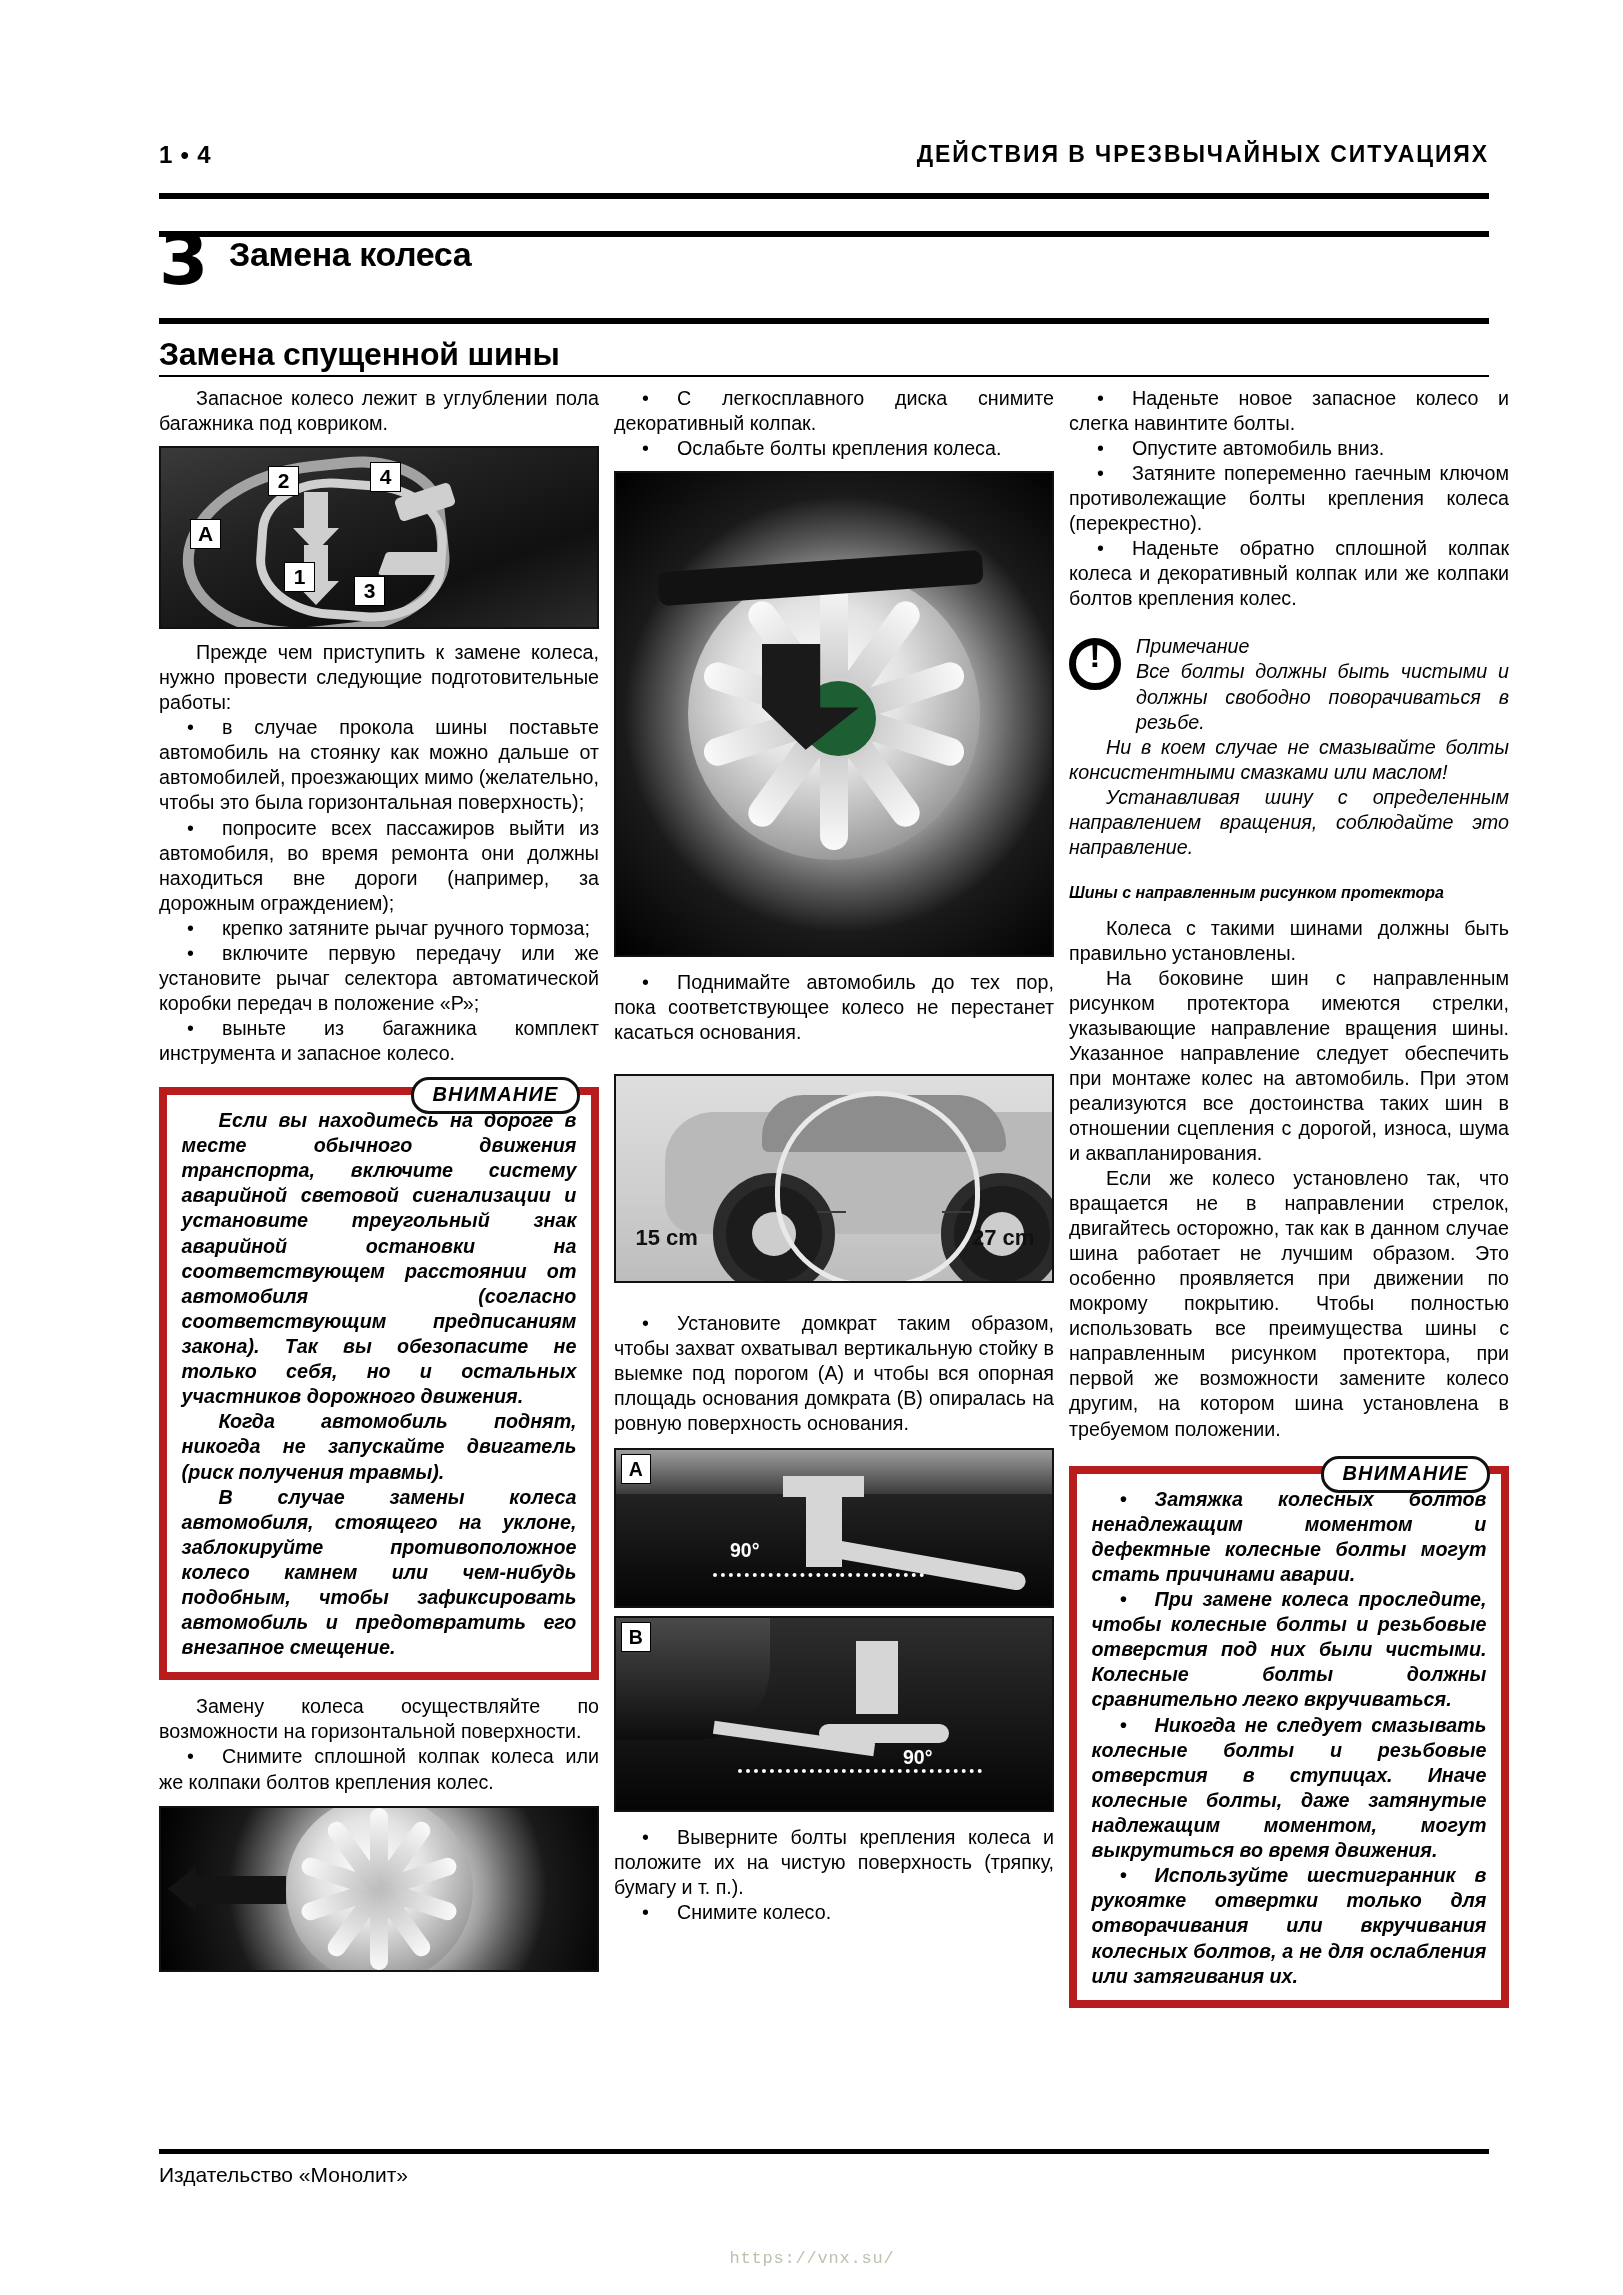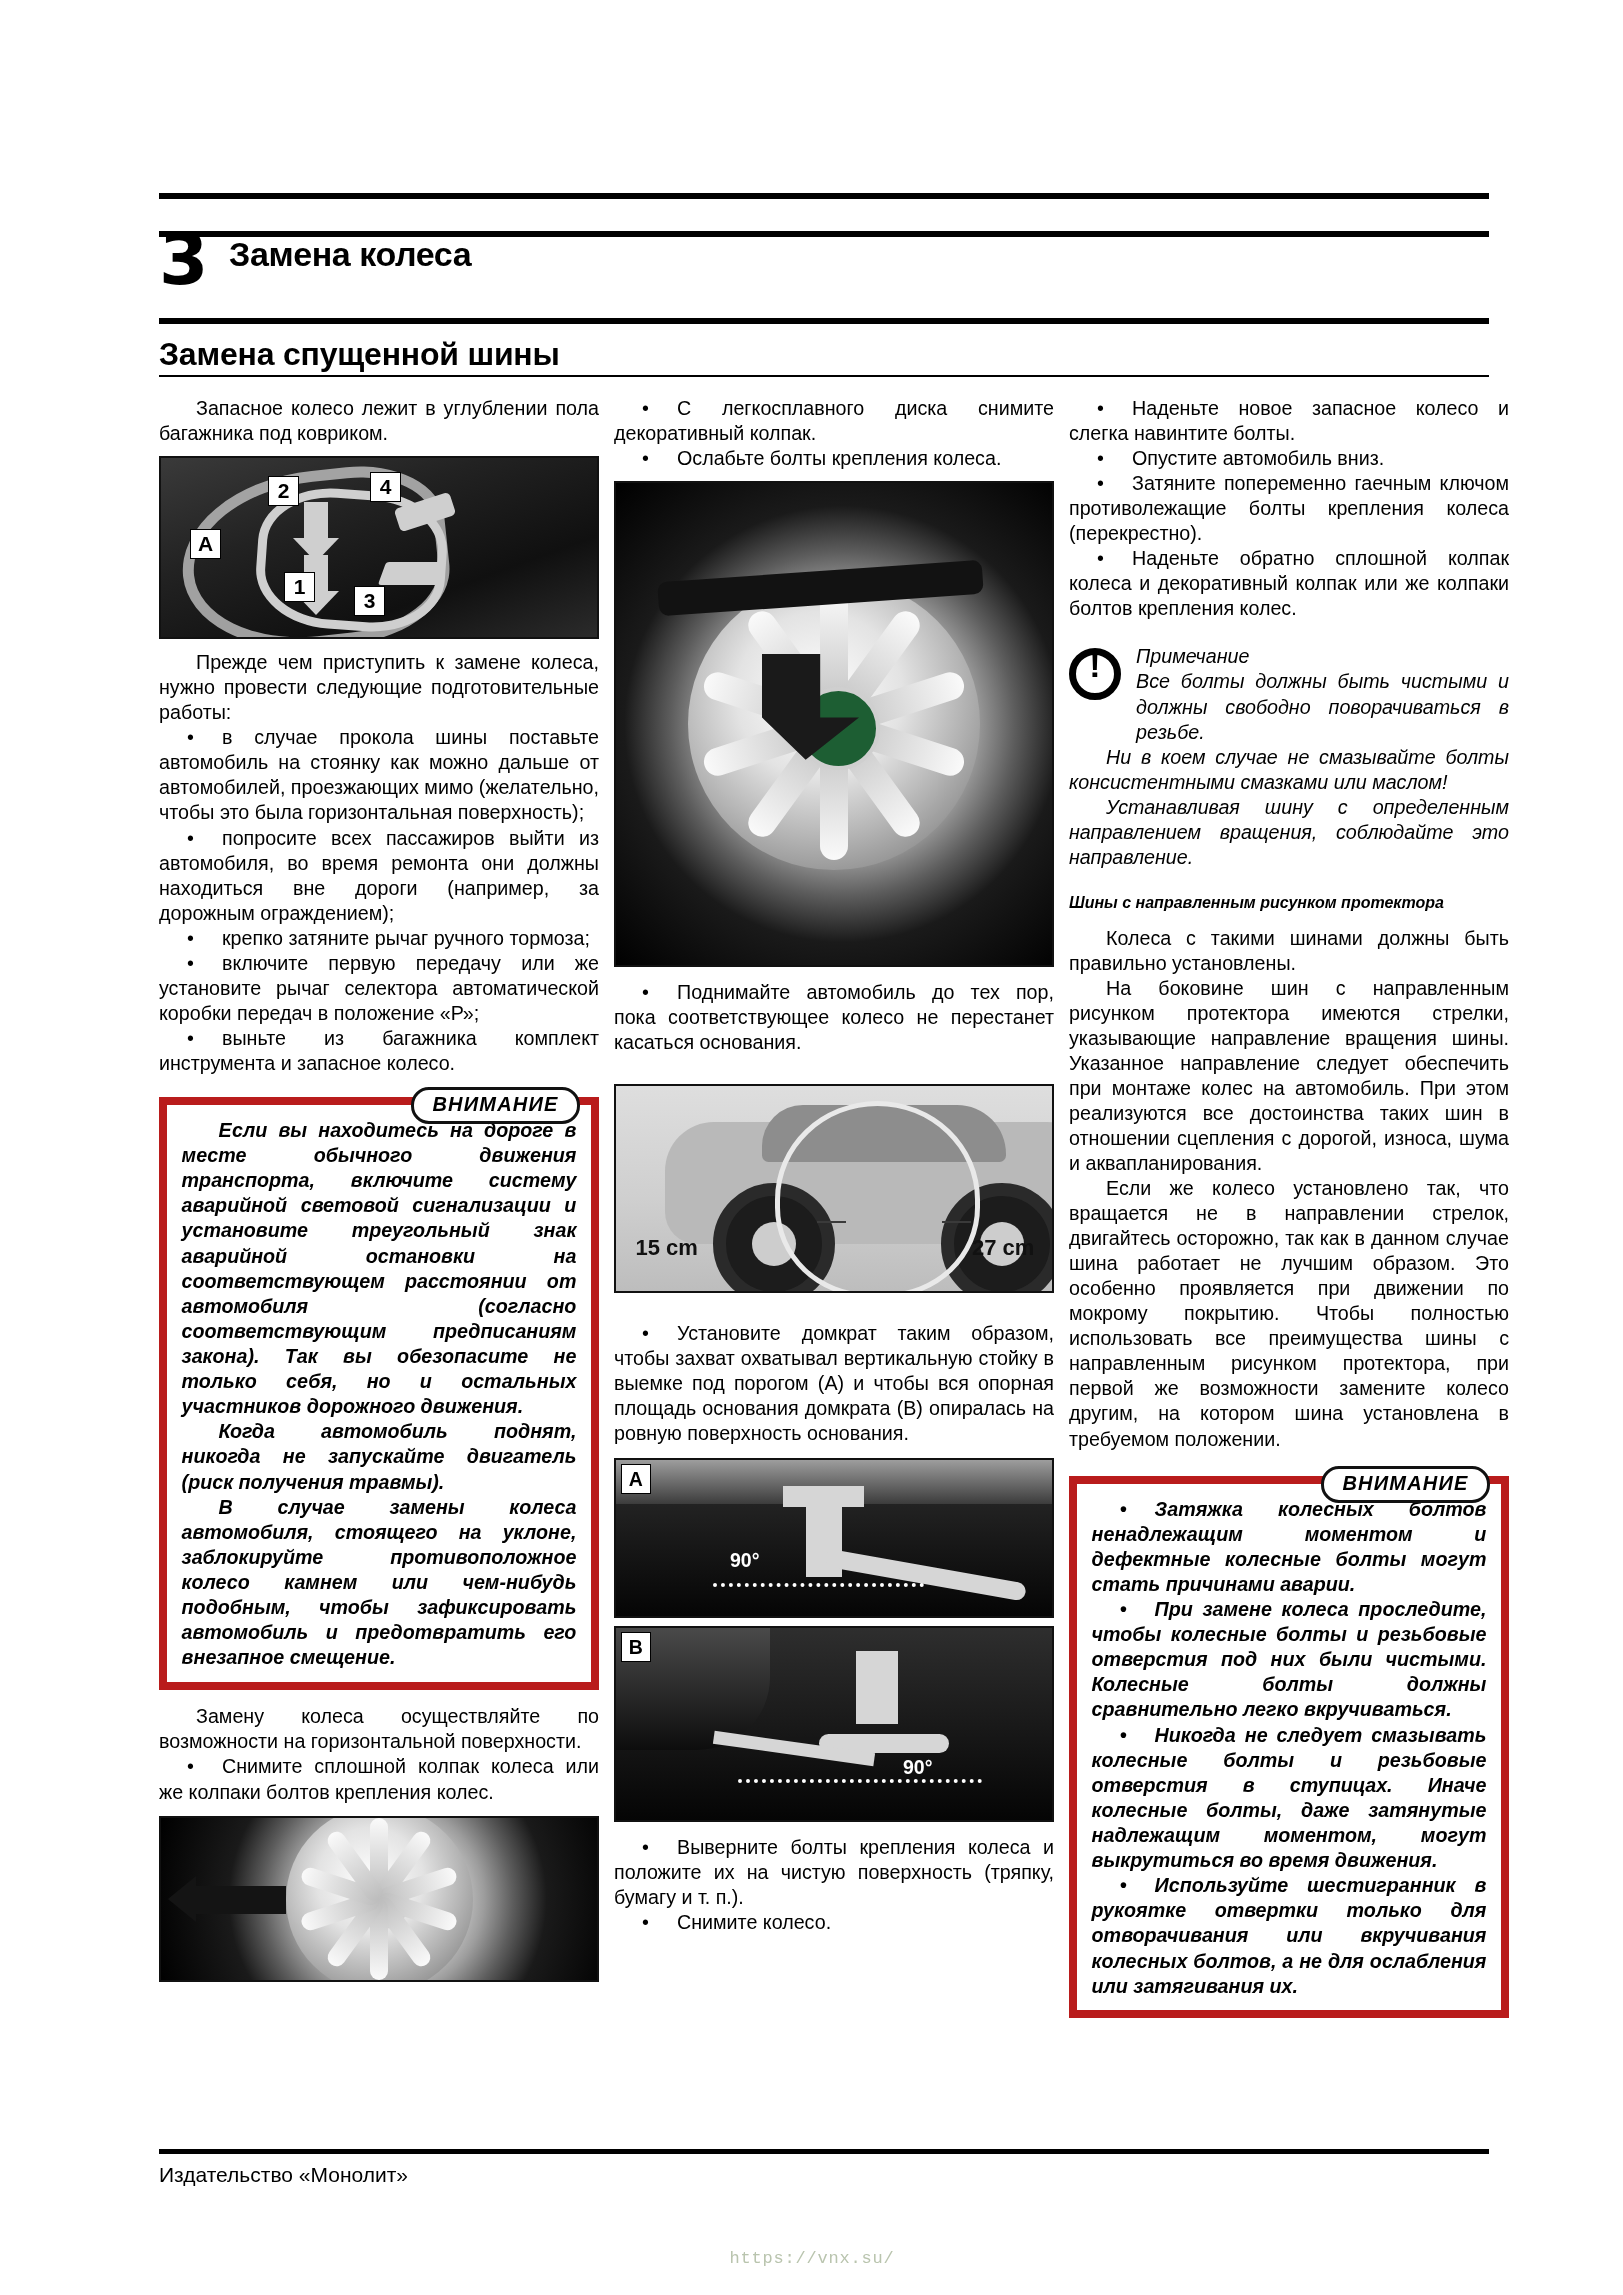--- a/index.html
+++ b/index.html
@@ -14,21 +14,21 @@
   .rule-thin{position:absolute;left:159px;width:1330px;height:2.4px;background:#000;}
 
   
   .chapnum{position:absolute;left:159px;top:227px;font-size:71px;font-weight:bold;line-height:.92;font-family:"DejaVu Sans",sans-serif;}
   .chaptitle{position:absolute;left:229px;top:235px;font-size:34px;font-weight:bold;letter-spacing:-0.4px;}
 
   
   .sectitle{position:absolute;left:159px;top:336px;font-size:32px;font-weight:bold;letter-spacing:-0.2px;}
 
   
-  .col{position:absolute;top:396px;font-size:19.7px;line-height:1.272;text-align:justify;}
+  .col{position:absolute;top:386px;font-size:19.7px;line-height:1.272;text-align:justify;}
   .col1{left:159px;width:440px;}
   .col2{left:614px;width:440px;}
   .col3{left:1069px;width:440px;}
   p{margin:0;}
   p.ind{text-indent:37px;}
 
   
   .bl{margin:0;text-indent:0;}
   .bl .b{display:inline-block;width:63px;text-align:center;}
 
@@ -92,20 +92,24 @@
   .jbody{position:absolute;background:#d6d6d6;}
   .dots{position:absolute;height:0;border-top:4.9px dotted #fff;}
   .ang{position:absolute;color:#fff;font-size:19.5px;font-weight:bold;}
   .tag{position:absolute;left:4.9px;top:4.9px;width:28px;height:28px;background:#fff;border:1.6px solid #000;font-size:19.5px;font-weight:bold;text-align:center;line-height:28px;}
 </style>
 </head>
 <body>
 
 <div class="page">
 
+  <div class="hdr">
+    <div class="folio">1 • 4</div>
+    <div class="hdr-title">ДЕЙСТВИЯ В ЧРЕЗВЫЧАЙНЫХ СИТУАЦИЯХ</div>
+  </div>
   <div class="rule-thick" style="top:193px"></div>
 
   <div class="rule-thick" style="top:231px"></div>
   <div class="chapnum">3</div>
   <div class="chaptitle">Замена колеса</div>
   <div class="rule-thick" style="top:318px"></div>
 
   <div class="sectitle">Замена спущенной шины</div>
   <div class="rule-thin" style="top:375px"></div>
 

